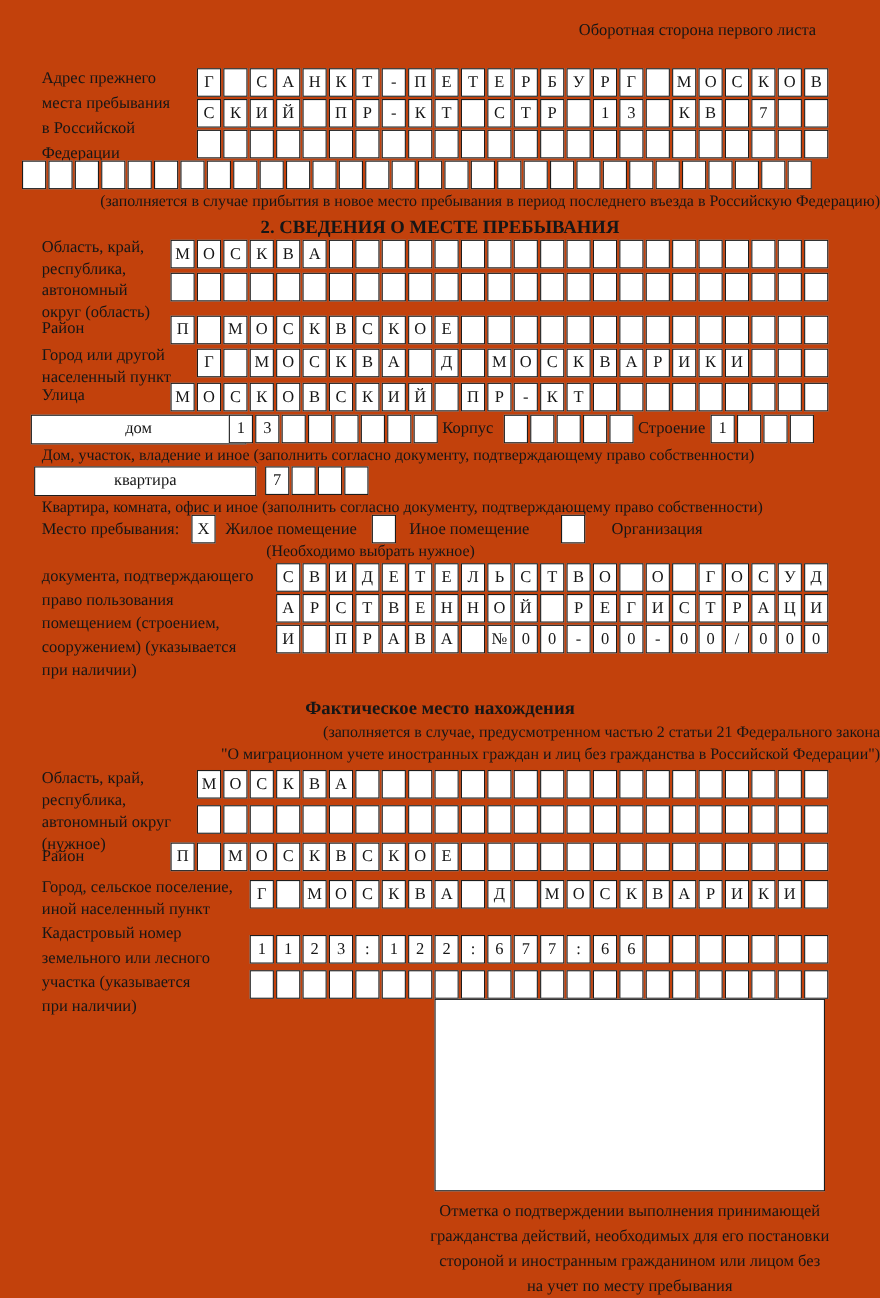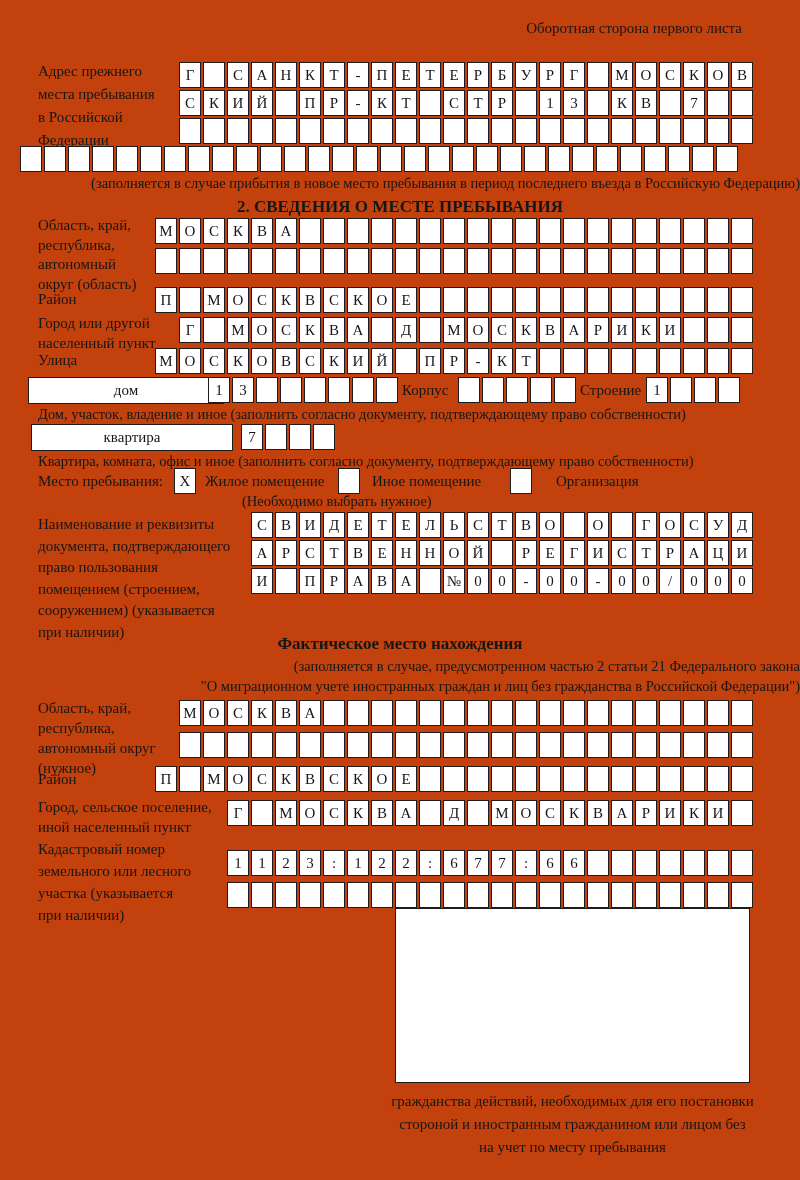--- a/index.html
+++ b/index.html
@@ -340,21 +340,20 @@
   <div class="lbl" style="top:470px;left:38px;">Место пребывания:</div>
   <span class="cell abs" style="top:468px;left:174px;">X</span>
   <div class="lbl" style="top:470px;left:205px;">Жилое помещение</div>
   <span class="cell abs" style="top:468px;left:338px;"></span>
   <div class="lbl" style="top:470px;left:372px;">Иное помещение</div>
   <span class="cell abs" style="top:468px;left:510px;"></span>
   <div class="lbl" style="top:470px;left:556px;">Организация</div>
   <div class="note-l" style="top:493px;left:242px;">(Необходимо выбрать нужное)</div>
 
   <div class="lbl lbl-doc" style="top:514px;left:38px;">
-    <div>Наименование и реквизиты</div>
     <div>документа, подтверждающего</div>
     <div>право пользования</div>
     <div>помещением (строением,</div>
     <div>сооружением) (указывается</div>
     <div>при наличии)</div>
   </div>
   <div class="grid" style="top:512px;right:45px;">
       <span class="cell">С</span>
       <span class="cell">В</span>
       <span class="cell">И</span>
@@ -595,18 +594,19 @@
       <span class="cell"></span>
       <span class="cell"></span>
       <span class="cell"></span>
       <span class="cell"></span>
       <span class="cell"></span>
       <span class="cell"></span>
     </div>
 
   <div class="stampbox" style="top:908px;left:395px;width:355px;height:175px;"></div>
   <div class="abs cap" style="top:1090px;left:380px;width:385px;">
+    <div>Отметка о подтверждении выполнения принимающей</div>
     <div>гражданства действий, необходимых для его постановки</div>
     <div>стороной и иностранным гражданином или лицом без</div>
     <div>на учет по месту пребывания</div>
   </div>
 
 </div>
 
 </body></html>

